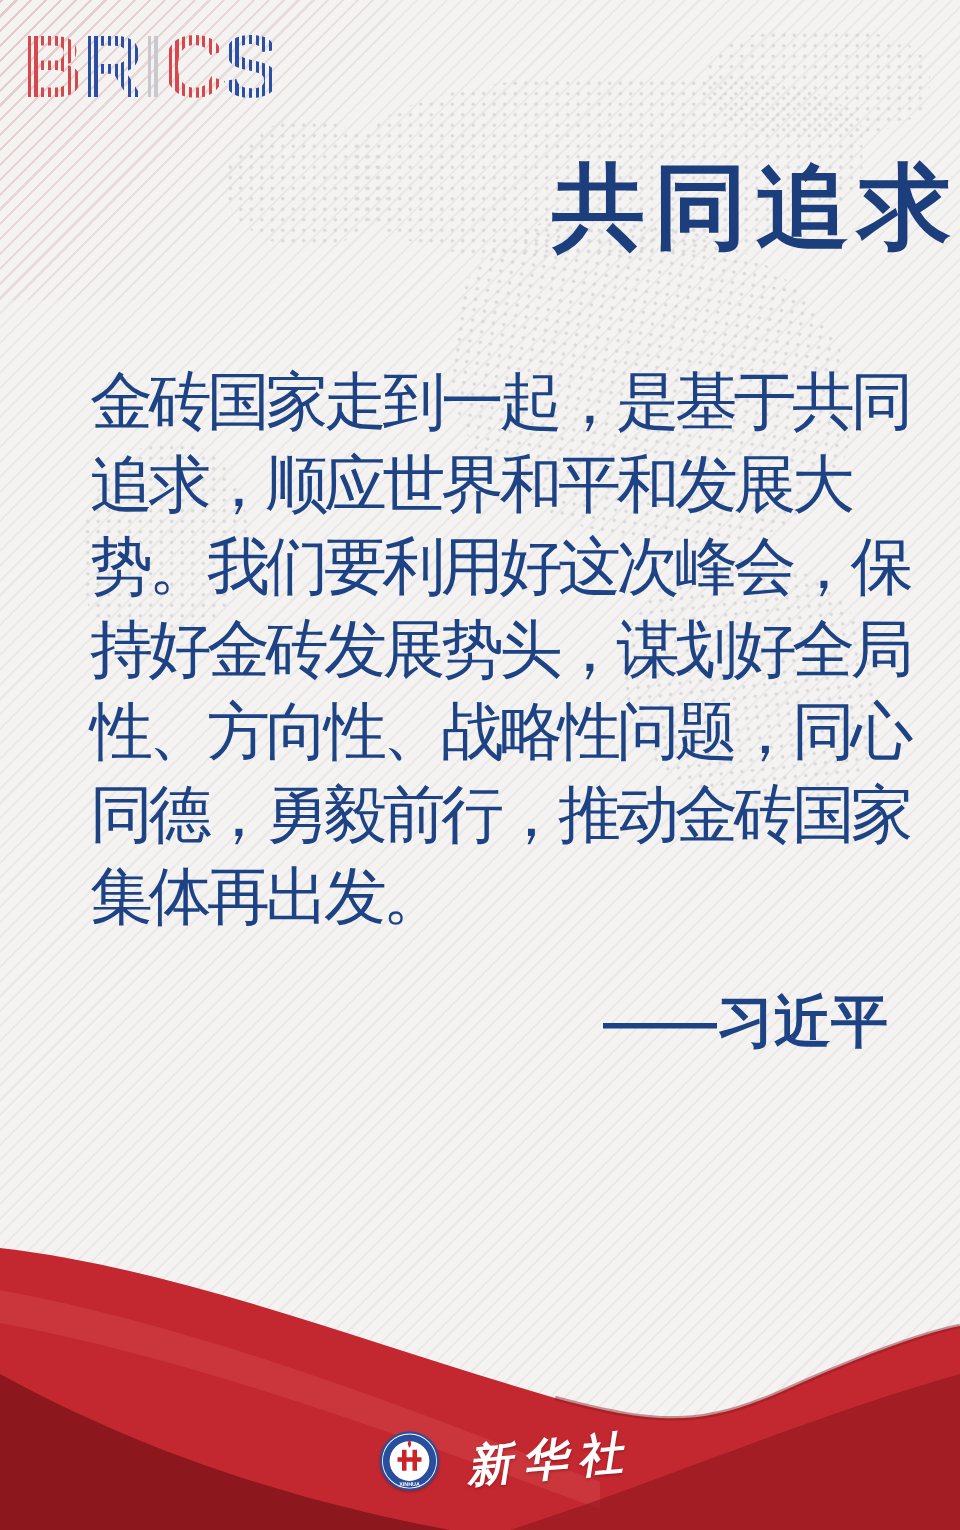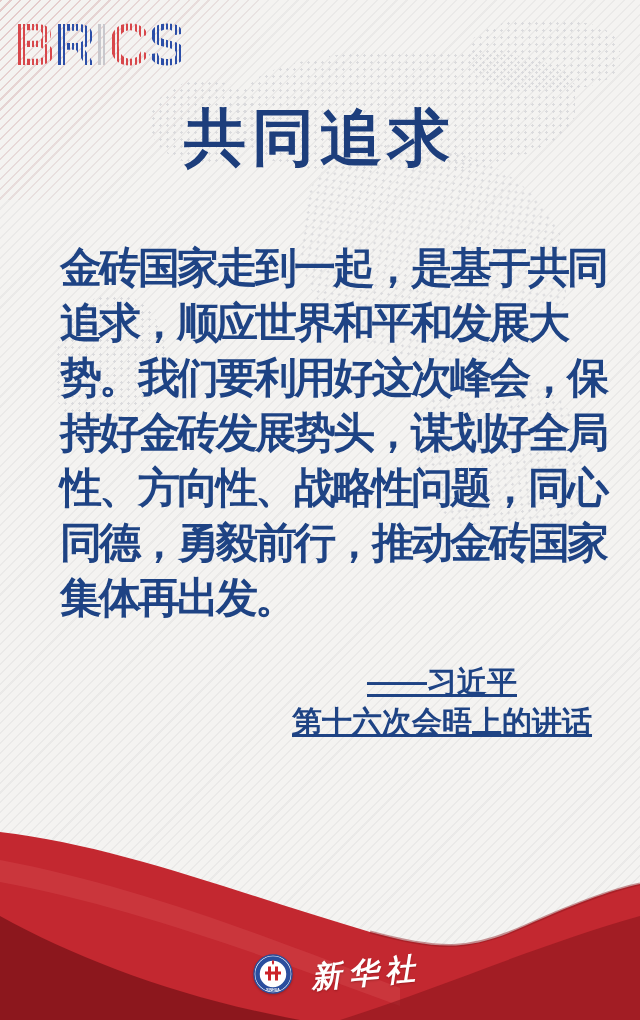--- a/index.html
+++ b/index.html
@@ -52,46 +52,45 @@
     .brics-letter{
       background:repeating-linear-gradient(90deg,var(--c) 0 2px, rgba(0,0,0,0) 2px 4.5px);
       -webkit-background-clip:text;background-clip:text;
       color:transparent;
     }
   }
 
   .poster-title{
     position:absolute;left:0;right:0;top:96px;
     margin:0;
-    text-align:center;
+    text-align:right;
     font-size:62px;
     font-weight:800;
     letter-spacing:6px;
     color:#1d3e7c;
   }
 
   .quote{
     position:absolute;left:60px;top:240px;width:560px;
     margin:0;
     white-space:pre-line;
     font-size:42px;
     line-height:55px;
     letter-spacing:-3px;
-    font-weight:700;
+    font-weight:400;
     color:#1e4384;
   }
 
   .attribution{
     position:absolute;right:48px;top:662px;
-    text-align:center;
-    font-size:30px;
+    text-align:left;
+    font-size:38px;
     line-height:40px;
     font-weight:700;
     color:#1e4384;
-    text-decoration:underline;
   }
 
   
   .waves{position:absolute;left:0;bottom:0;width:640px;height:200px;display:block;}
 
   .footer-brand{
     position:absolute;left:253px;top:953px;
     display:flex;align-items:center;gap:18px;
   }
   .emblem{width:40px;height:40px;display:block;filter:drop-shadow(0 1px 1px rgba(0,0,0,0.25));}
@@ -135,21 +134,20 @@
   <p class="quote">金砖国家走到一起，是基于共同
 追求，顺应世界和平和发展大
 势。我们要利用好这次峰会，保
 持好金砖发展势头，谋划好全局
 性、方向性、战略性问题，同心
 同德，勇毅前行，推动金砖国家
 集体再出发。</p>
 
   <div class="attribution">
     <div>——习近平</div>
-    <div>第十六次会晤上的讲话</div>
   </div>
 
   <svg class="waves" viewBox="0 0 640 200" preserveAspectRatio="none" aria-hidden="true">
     <path d="M0,12 C120,26 240,74 370,112 C440,131 470,131 525,106 C570,86 610,70 640,64 L640,200 L0,200 Z" fill="#c32830"></path>
     <path d="M370,112 C440,131 470,131 525,106 C570,86 610,70 640,64" fill="none" stroke="#8c161c" stroke-width="3" opacity="0.45"></path>
     <path d="M0,40 C140,66 280,122 400,168 L400,186 C270,138 130,86 0,62 Z" fill="#d44a50" opacity="0.40"></path>
     <path d="M640,96 C540,124 440,168 340,200 L640,200 Z" fill="#8c161c" opacity="0.60"></path>
     <path d="M0,96 C80,140 180,178 300,200 L0,200 Z" fill="#771116" opacity="0.72"></path>
   </svg>
 

